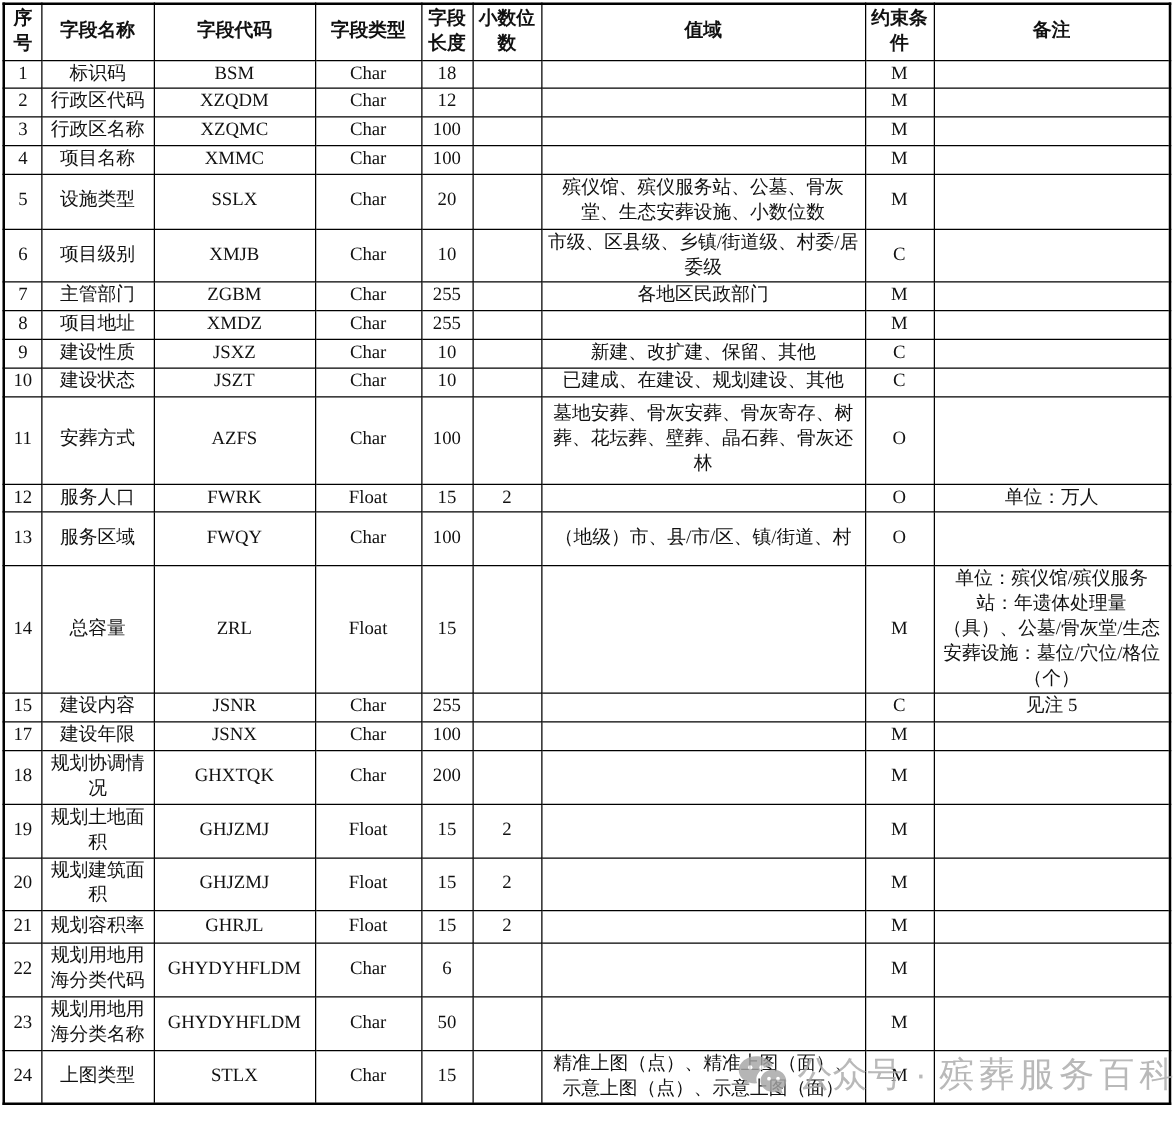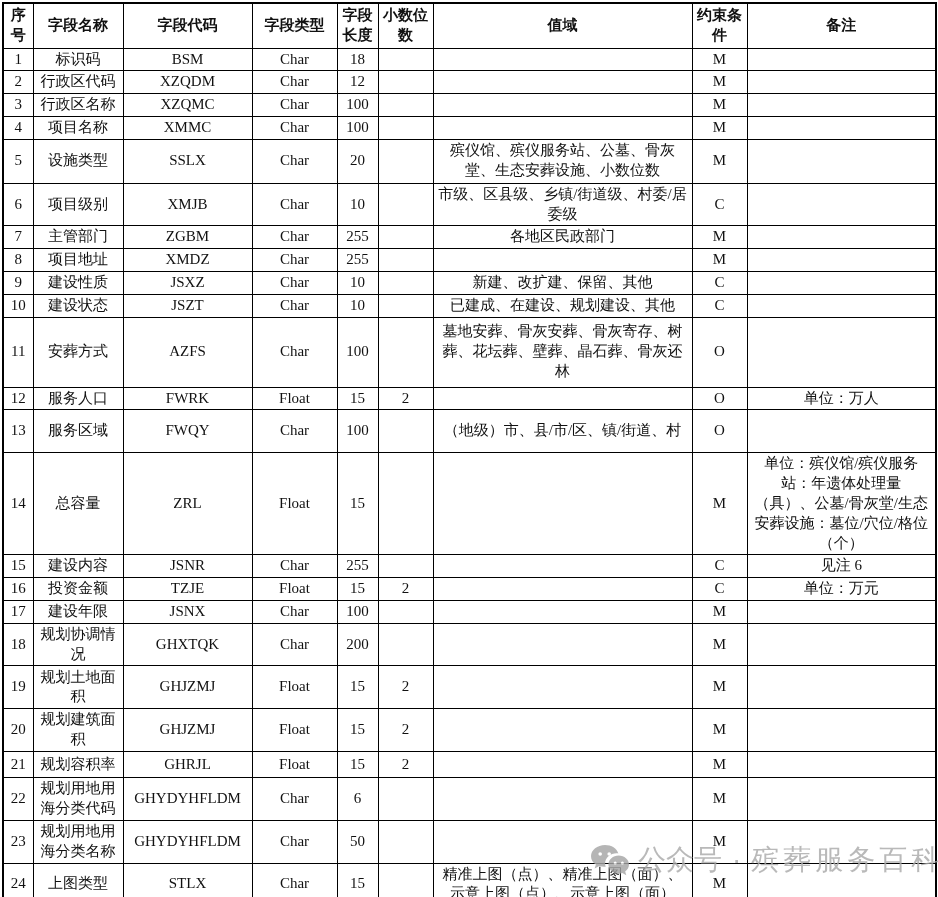--- a/index.html
+++ b/index.html
@@ -265,32 +265,21 @@
   </tr>
         <tr style="height: 20px;">
     <td>15</td>
     <td>建设内容</td>
     <td class="cell-code">JSNR</td>
     <td>Char</td>
     <td>255</td>
     <td></td>
     <td class="cell-domain"></td>
     <td>C</td>
-    <td>见注 6</td>
-  </tr>
-        <tr style="height: 22px;">
-    <td>16</td>
-    <td>投资金额</td>
-    <td class="cell-code">TZJE</td>
-    <td>Float</td>
-    <td>15</td>
-    <td>2</td>
-    <td class="cell-domain"></td>
-    <td>C</td>
-    <td>单位：万元</td>
+    <td>见注 5</td>
   </tr>
         <tr style="height: 21px;">
     <td>17</td>
     <td>建设年限</td>
     <td class="cell-code">JSNX</td>
     <td>Char</td>
     <td>100</td>
     <td></td>
     <td class="cell-domain"></td>
     <td>M</td>

